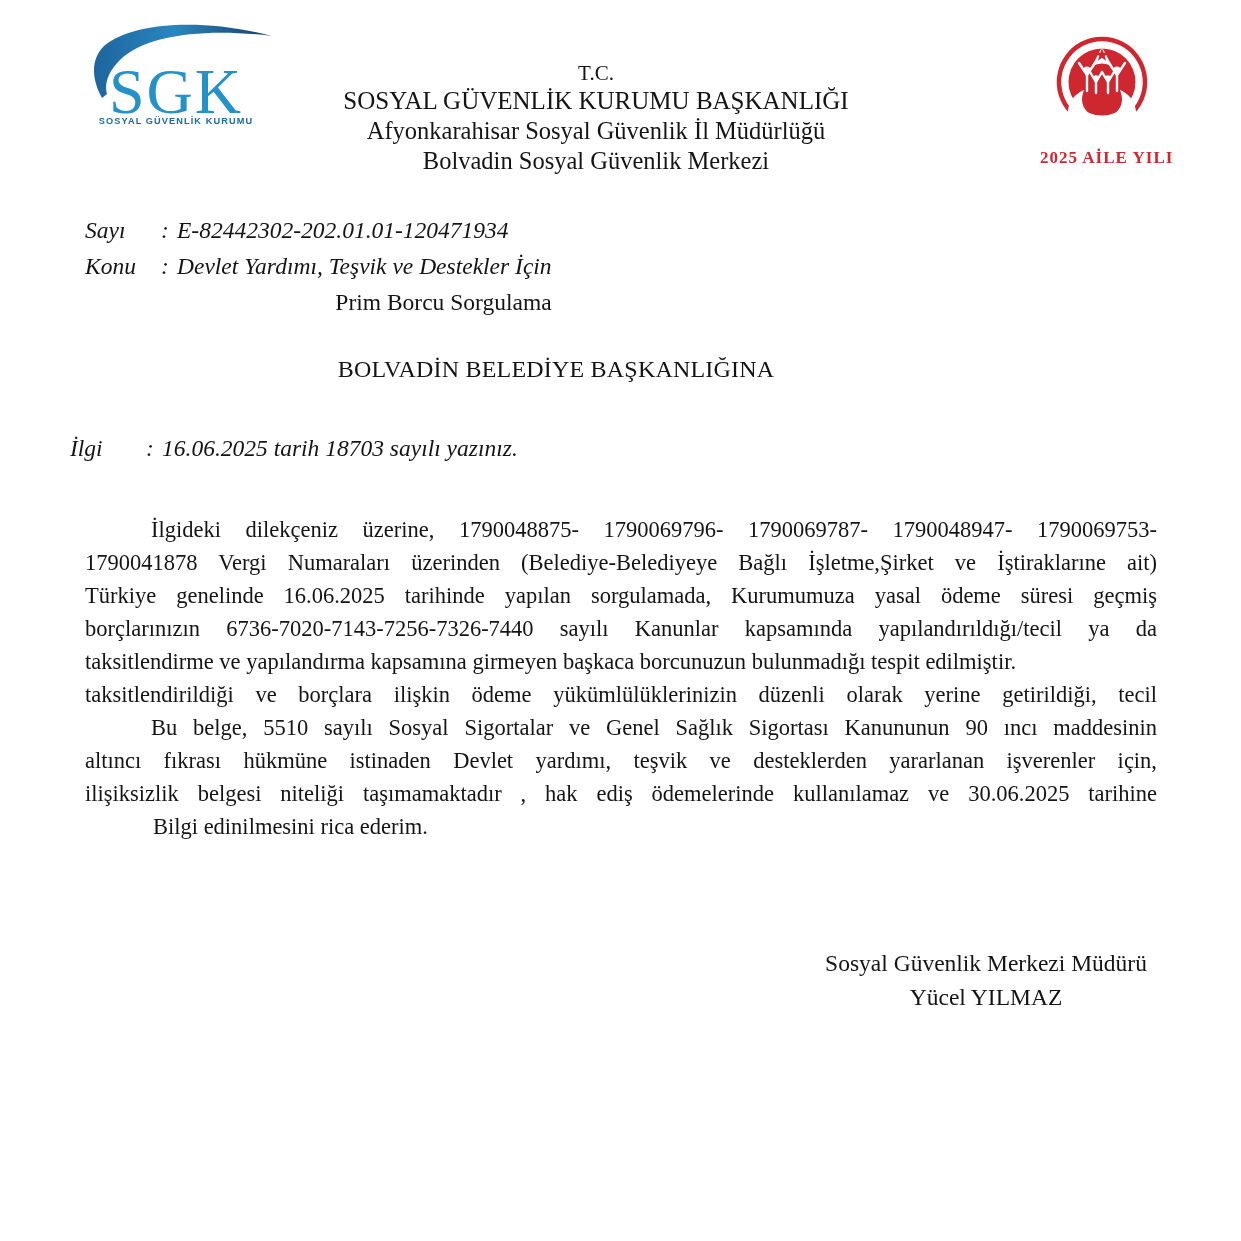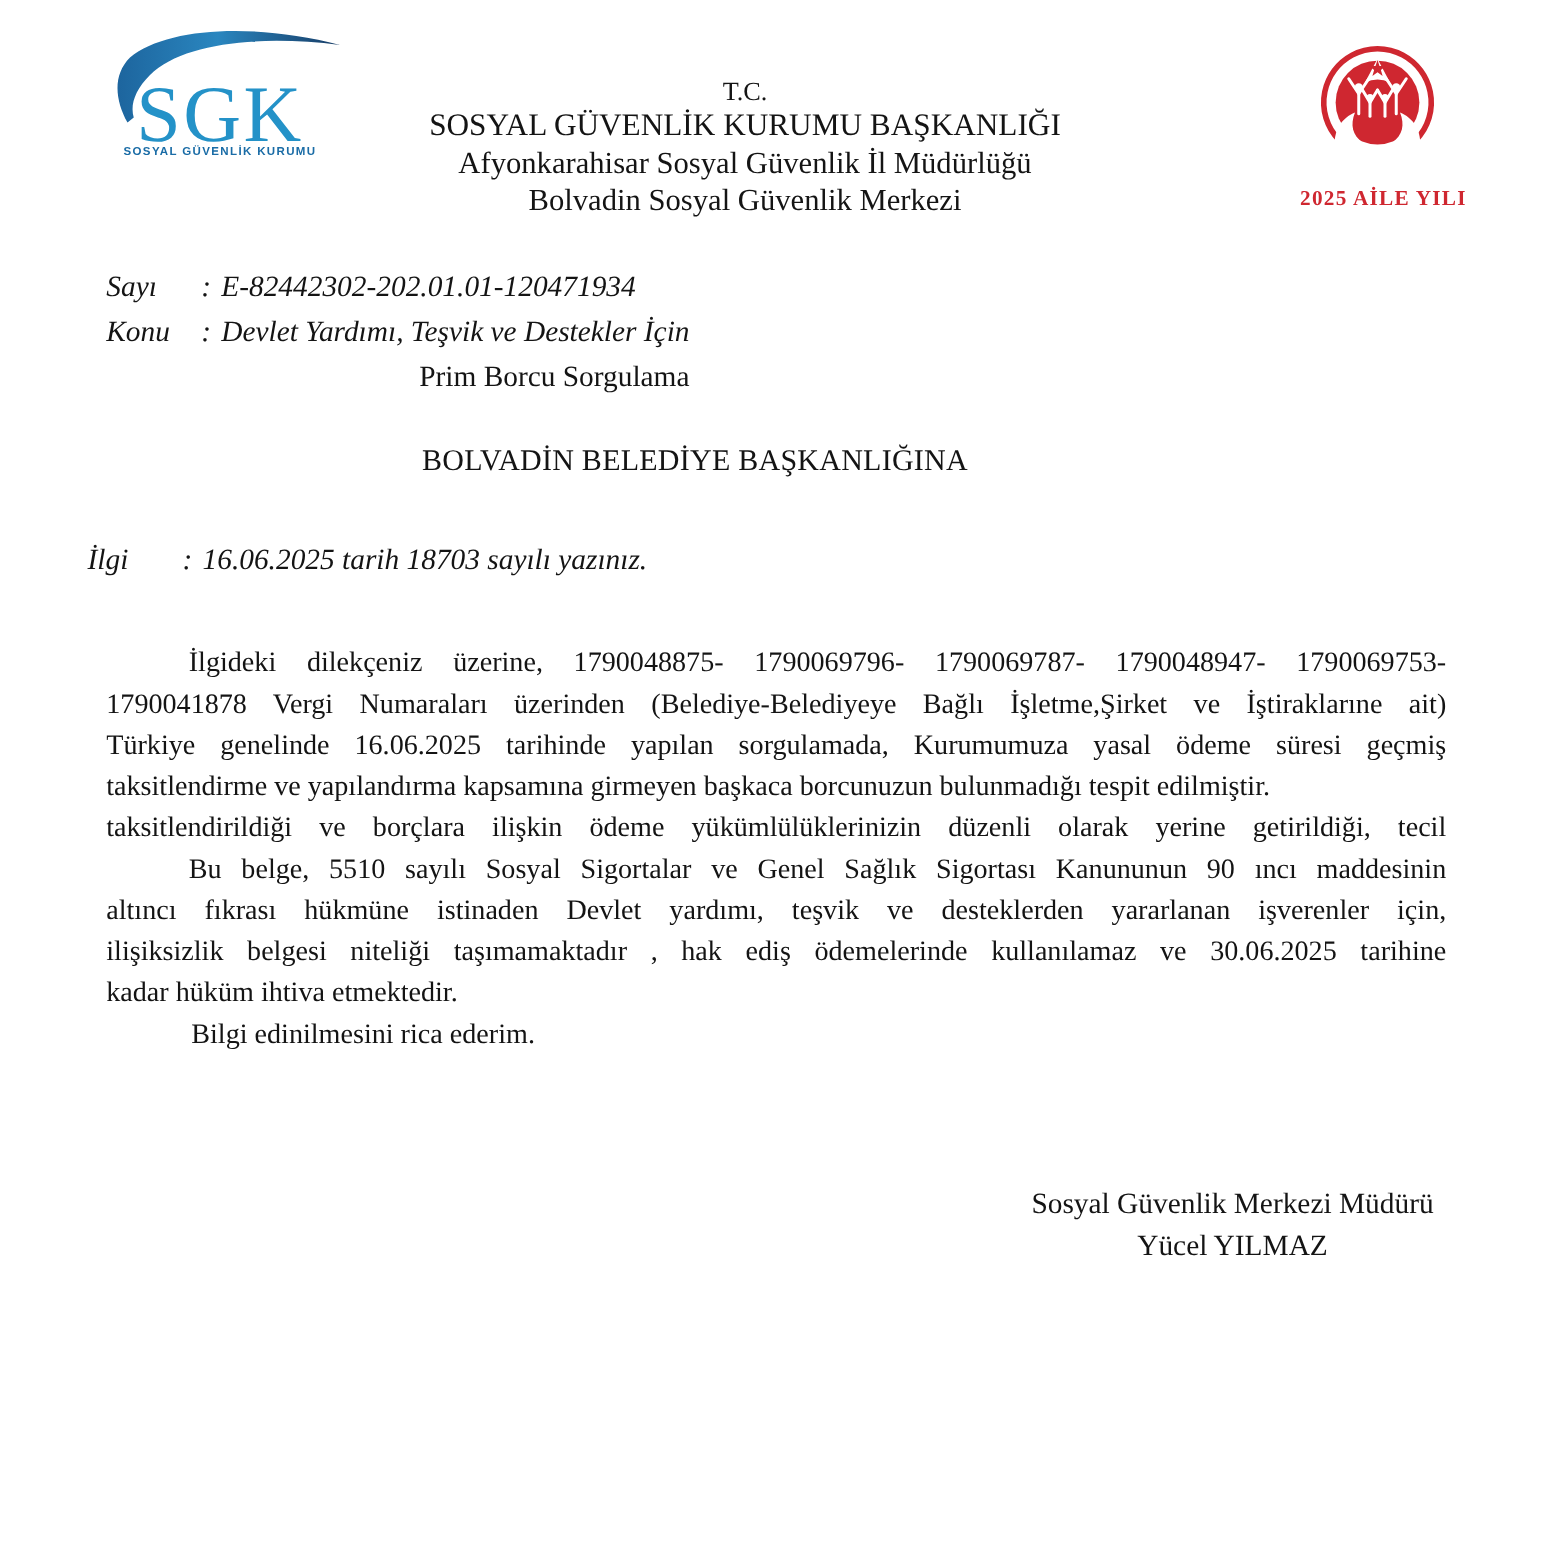--- a/index.html
+++ b/index.html
@@ -115,26 +115,26 @@
       <span class="meta-label">İlgi</span>
       <span class="meta-colon">:</span>
       <span>16.06.2025 tarih 18703 sayılı yazınız.</span>
     </div>
   </div>
 
   <div class="body-block">
     <div class="bline ind">İlgideki dilekçeniz üzerine, 1790048875- 1790069796- 1790069787- 1790048947- 1790069753-</div>
     <div class="bline">1790041878 Vergi Numaraları üzerinden (Belediye-Belediyeye Bağlı İşletme,Şirket ve İştiraklarıne ait)</div>
     <div class="bline">Türkiye genelinde 16.06.2025 tarihinde yapılan sorgulamada, Kurumumuza yasal ödeme süresi geçmiş</div>
+    <div class="bline">borçlarınızın 6736-7020-7143-7256-7326-7440 sayılı Kanunlar kapsamında yapılandırıldığı/tecil ya da</div>
     <div class="bline last">taksitlendirme ve yapılandırma kapsamına girmeyen başkaca borcunuzun bulunmadığı tespit edilmiştir.</div>
     <div class="bline">taksitlendirildiği ve borçlara ilişkin ödeme yükümlülüklerinizin düzenli olarak yerine getirildiği, tecil</div>
     <div class="bline ind">Bu belge, 5510 sayılı Sosyal Sigortalar ve Genel Sağlık Sigortası Kanununun 90 ıncı maddesinin</div>
     <div class="bline">altıncı fıkrası hükmüne istinaden Devlet yardımı, teşvik ve desteklerden yararlanan işverenler için,</div>
     <div class="bline">ilişiksizlik belgesi niteliği taşımamaktadır , hak ediş ödemelerinde kullanılamaz ve 30.06.2025 tarihine</div>
-    <div class="bline last">kadar hüküm ihtiva etmektedir.</div>
     <div class="closing-line">Bilgi edinilmesini rica ederim.</div>
   </div>
 
   <div class="signature">
     <div>Sosyal Güvenlik Merkezi Müdürü</div>
     <div>Yücel YILMAZ</div>
   </div>
 
 </div>
 

